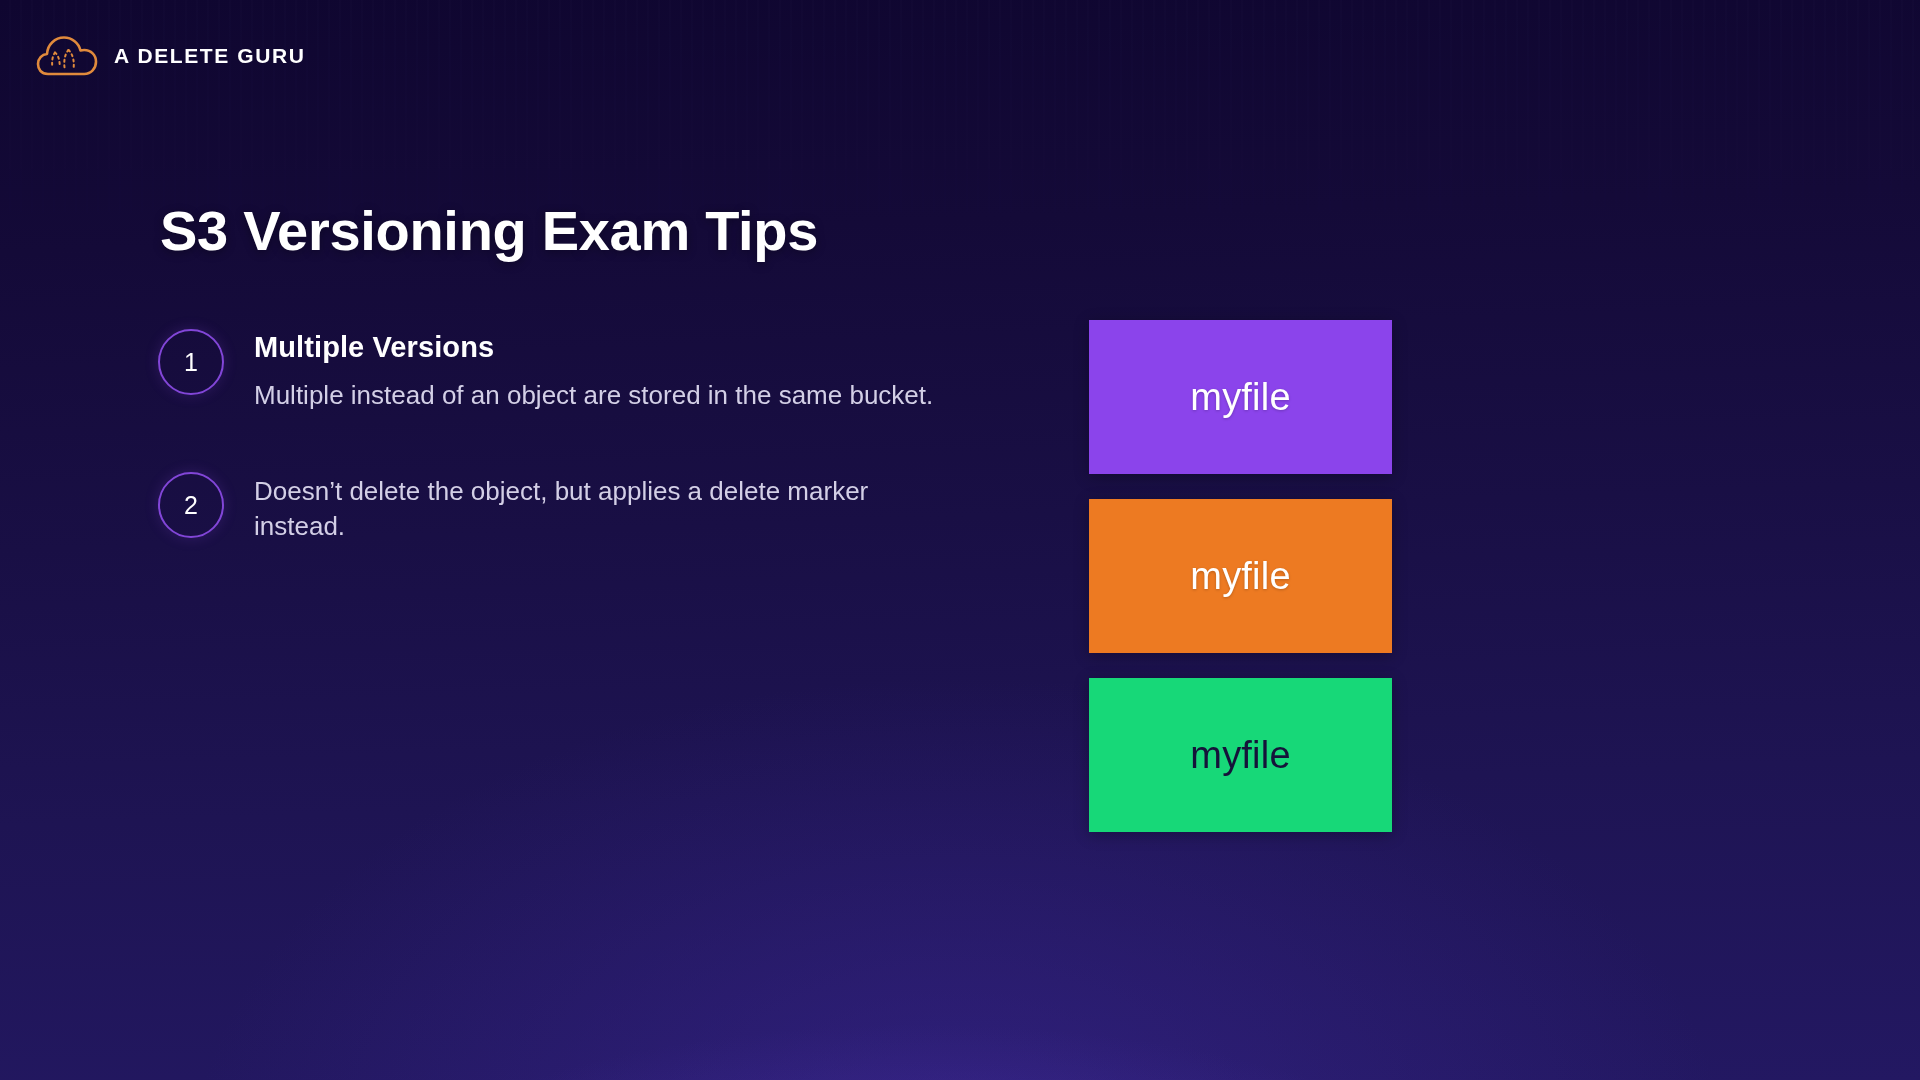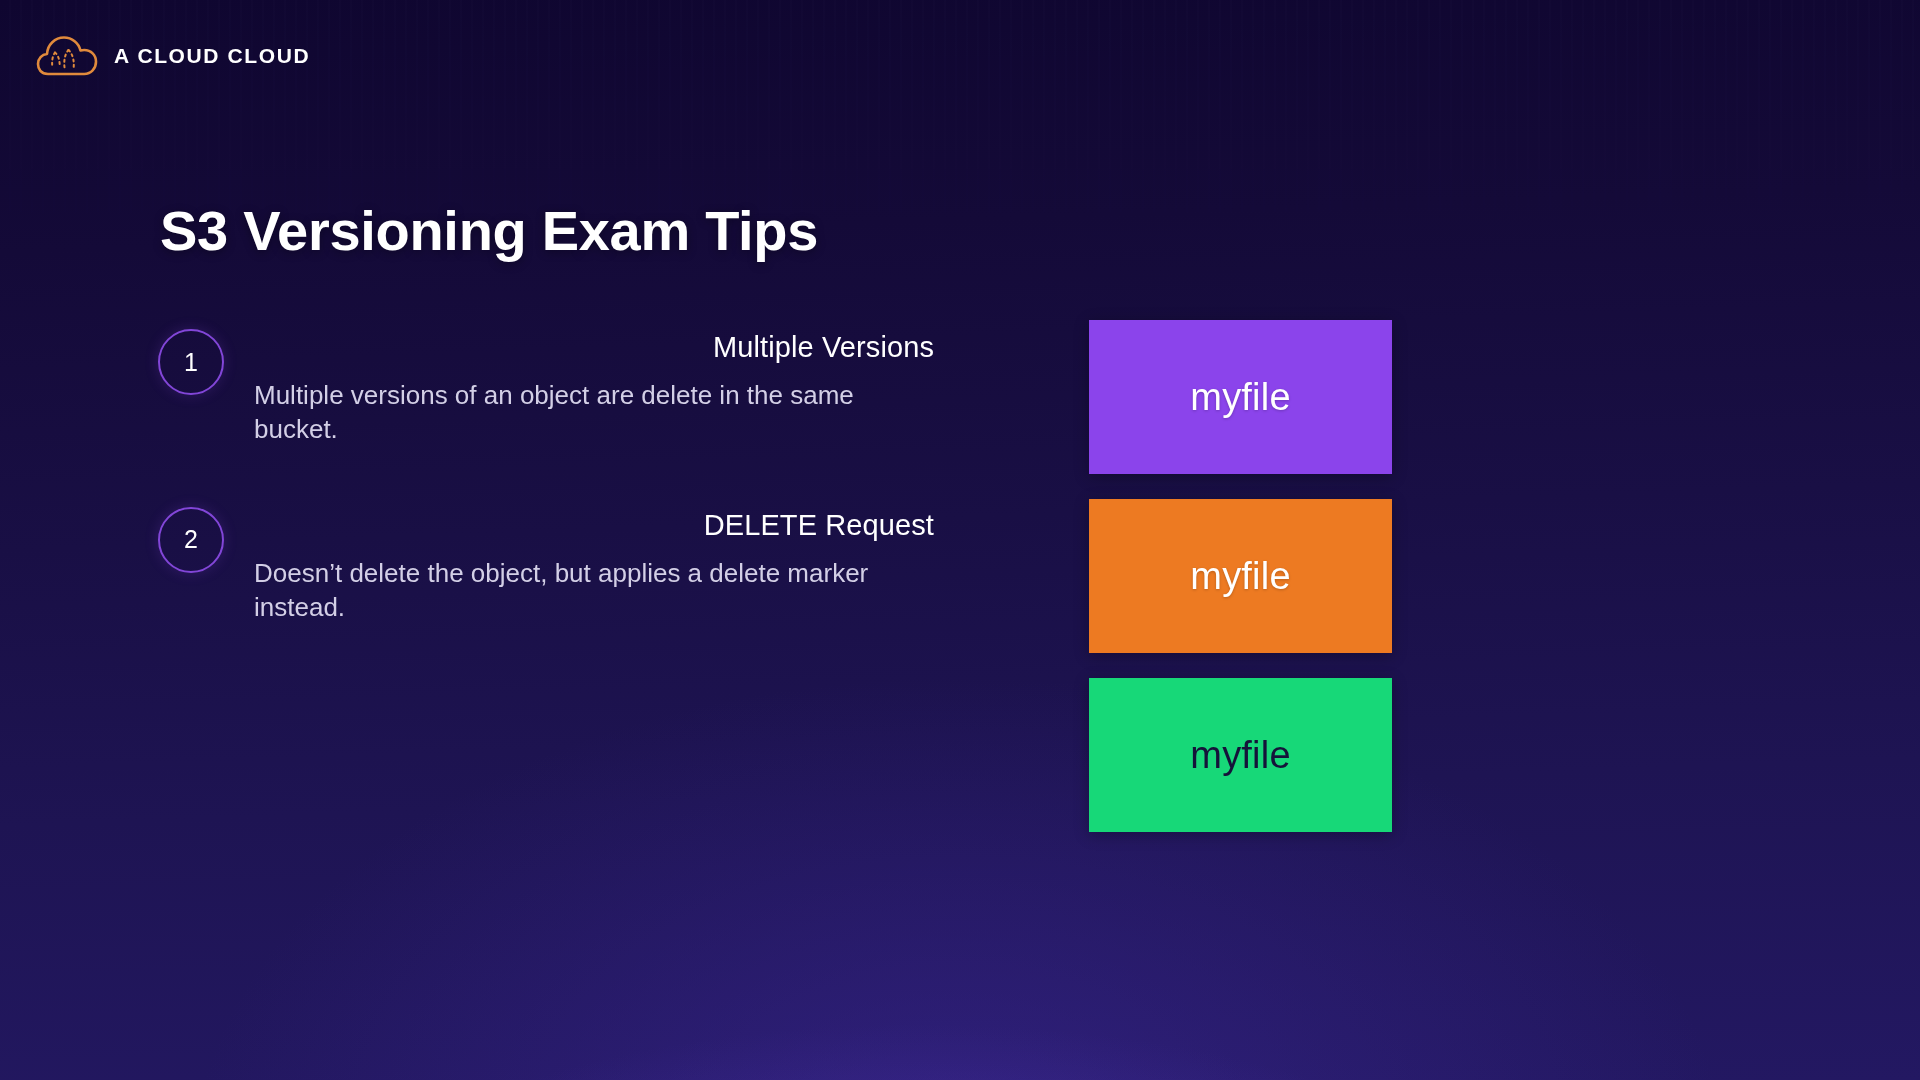--- a/index.html
+++ b/index.html
@@ -119,24 +119,23 @@
     font-weight: 500;
     margin-top: 4px;
     box-shadow: 0 0 14px rgba(130,70,216,0.22);
   }
 
   .tip-body { padding-top: 6px; }
 
   .tip-heading {
     color: #ffffff;
     font-size: 29px;
-    font-weight: normal;
+    font-weight: bold;
     letter-spacing: 0.1px;
     margin-bottom: 14px;
-    text-align: right;
   }
   .tip-desc {
     color: #d3cfe6;
     font-size: 26px;
     line-height: 1.32;
     font-weight: 400;
     max-width: 680px;
   }
 
   
@@ -173,39 +172,38 @@
   <div class="brand">
     <span>
       <svg class="brand-logo" viewBox="0 0 62 44" fill="none" xmlns="http://www.w3.org/2000/svg">
         <path d="M12 40 C5 40 2 35 2 30 C2 24.5 6 20.5 11 20 C11.5 10.5 19 3.5 28 3.5 C36 3.5 42.8 9 44.5 16.5 C45.8 16.1 47 16 48.2 16 C55 16 60 21 60 27.8 C60 34.6 55 40 48.2 40 Z" stroke="#E08A3C" stroke-width="2.6" stroke-linejoin="round"></path>
         <path d="M19 18.5 C16.5 22 15.5 27.5 16.5 33.5" stroke="#E08A3C" stroke-width="2" stroke-linecap="round" stroke-dasharray="2 3.4"></path>
         <path d="M19 18.5 C22.5 21.5 24 27 23.6 33" stroke="#E08A3C" stroke-width="2" stroke-linecap="round" stroke-dasharray="2 3.4"></path>
         <path d="M32.5 16 C28.8 20 27.6 27 28.6 34" stroke="#E08A3C" stroke-width="2" stroke-linecap="round" stroke-dasharray="2 3.4"></path>
         <path d="M32.5 16 C36.8 20 38.4 27 37.6 34" stroke="#E08A3C" stroke-width="2" stroke-linecap="round" stroke-dasharray="2 3.4"></path>
       </svg>
     </span>
-    <span class="brand-name">A CLOUD CLOUD</span>
+    <span class="brand-name">A DELETE GURU</span>
   </div>
 
   <h1 class="slide-title">S3 Versioning Exam Tips</h1>
 
   <div class="tips">
 
     <div class="tip">
       <div class="tip-badge">1</div>
       <div class="tip-body">
         <div class="tip-heading">Multiple Versions</div>
-        <div class="tip-desc">Multiple versions of an object are delete in the same bucket.</div>
+        <div class="tip-desc">Multiple instead of an object are stored in the same bucket.</div>
       </div>
     </div>
 
     <div class="tip">
       <div class="tip-badge">2</div>
       <div class="tip-body">
-        <div class="tip-heading">DELETE Request</div>
         <div class="tip-desc">Doesn’t delete the object, but applies a delete marker instead.</div>
       </div>
     </div>
 
   </div>
 
   <div class="file-stack">
     <div class="file-block file-block--light" style="background-color: rgb(139, 68, 235); color: rgb(255, 255, 255);">myfile</div>
     <div class="file-block file-block--light" style="background-color: rgb(237, 122, 34); color: rgb(255, 255, 255);">myfile</div>
     <div class="file-block file-block--dark" style="background-color: rgb(23, 216, 120); color: rgb(21, 19, 58);">myfile</div>

